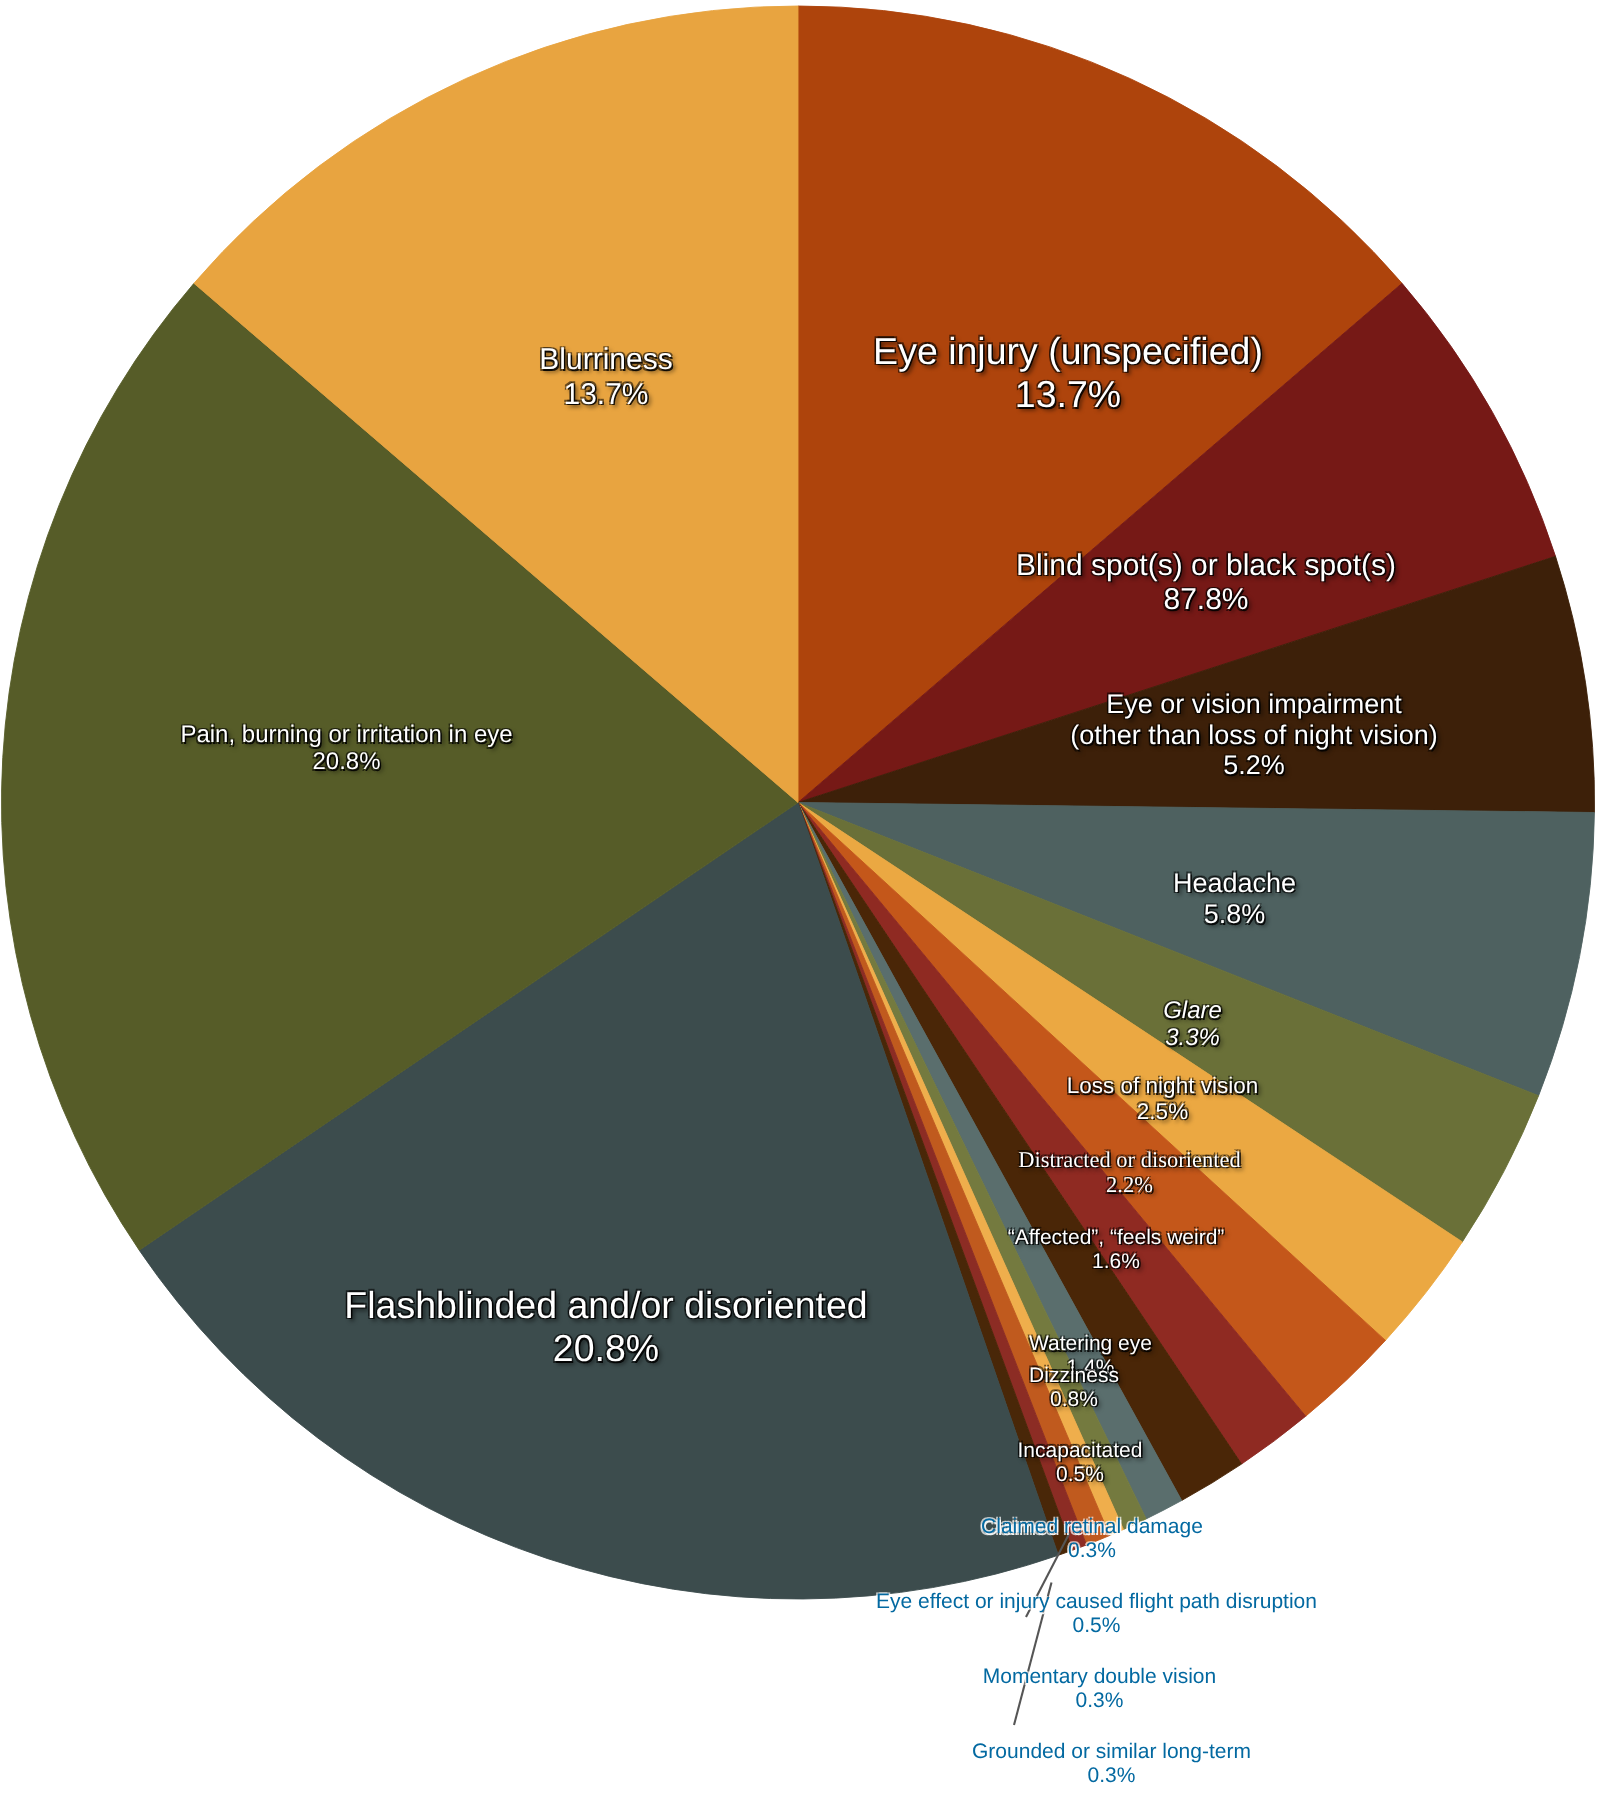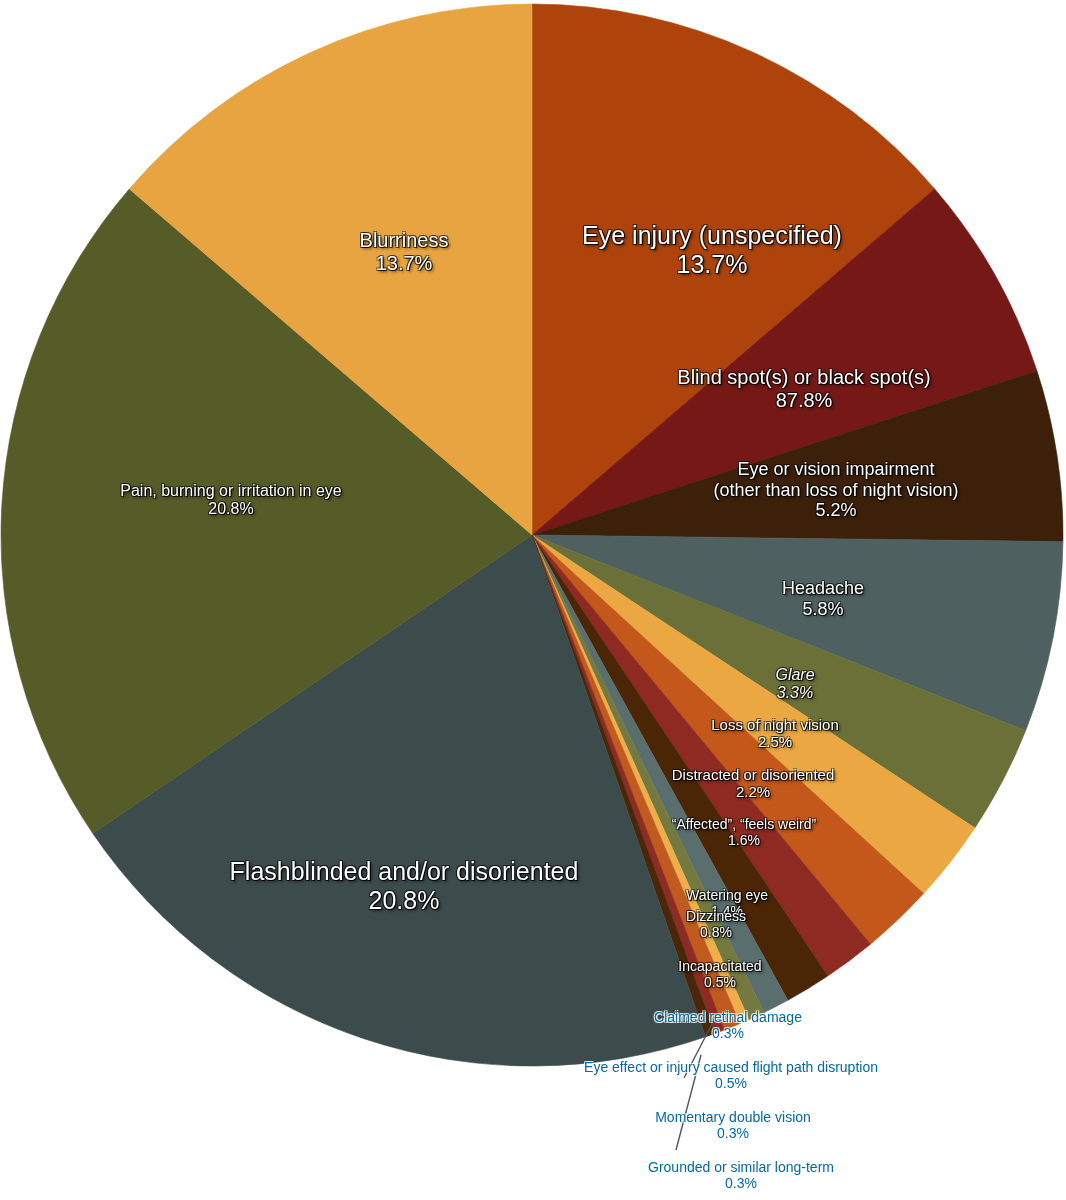--- a/index.html
+++ b/index.html
@@ -99,21 +99,21 @@
         <span class="lbl-pct">5.8%</span>
       </div>
       <div class="slice-label" style="left: 795px; top: 684px; font-size: 16px; font-style: italic;">
         <span class="lbl-name">Glare</span>
         <span class="lbl-pct">3.3%</span>
       </div>
       <div class="slice-label" style="left: 775px; top: 733px; font-size: 15px;">
         <span class="lbl-name">Loss of night vision</span>
         <span class="lbl-pct">2.5%</span>
       </div>
-      <div class="slice-label" style="left: 753px; top: 783px; font-size: 15px;">
+      <div class="slice-label" style="left: 753px; top: 783px; font-size: 15px; font-family: Liberation Serif, serif;">
         <span class="lbl-name">Distracted or disoriented</span>
         <span class="lbl-pct">2.2%</span>
       </div>
       <div class="slice-label" style="left: 744px; top: 833px; font-size: 14px;">
         <span class="lbl-name">“Affected”, “feels weird”</span>
         <span class="lbl-pct">1.6%</span>
       </div>
       <div class="slice-label" style="left: 727px; top: 880px; font-size: 14px; margin-top: 24px;">
         <span class="lbl-name">Watering eye</span>
         <span class="lbl-pct">1.4%</span>

